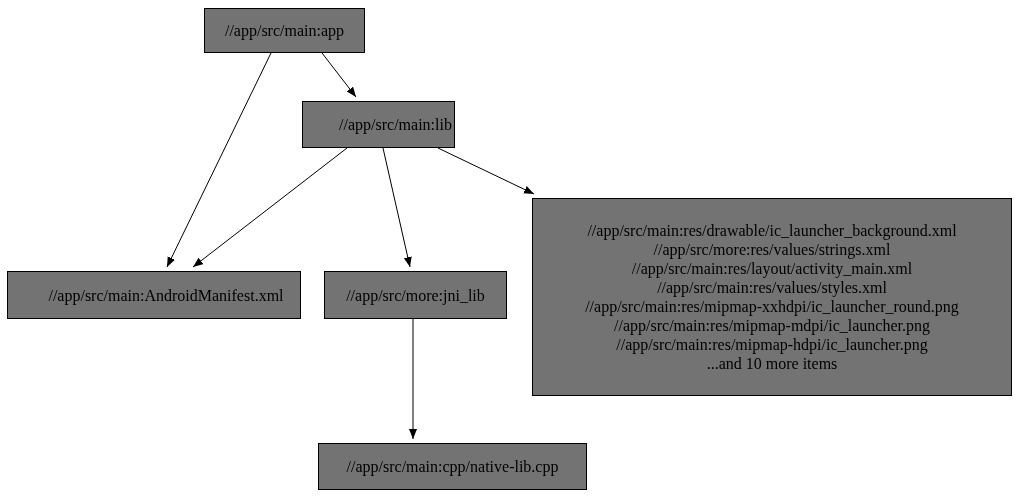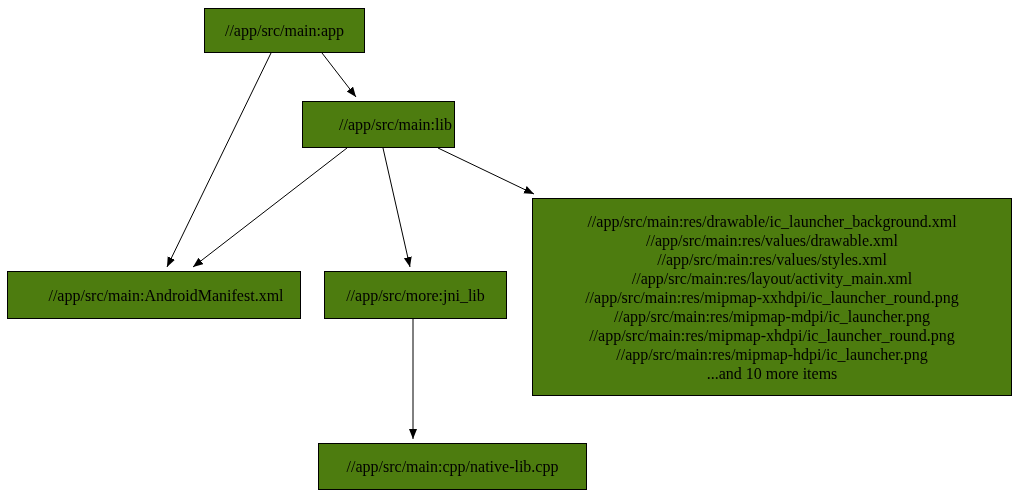--- a/index.html
+++ b/index.html
@@ -20,21 +20,21 @@
     left: 0;
     top: 0;
     width: 1018px;
     height: 496px;
     pointer-events: none;
   }
   .node {
     position: absolute;
     box-sizing: border-box;
     border: 1px solid #000000;
-    background: #4d7c0f;
+    background: #737373;
     color: #000000;
     display: flex;
     align-items: center;
     justify-content: center;
     text-align: center;
     font-size: 16px;
     line-height: 19px;
     white-space: nowrap;
   }
   .node.multiline {
@@ -79,26 +79,25 @@
   <div class="node" id="node-manifest">
     <span>//app/src/main:AndroidManifest.xml</span>
   </div>
 
   <div class="node" id="node-jni">
     <span>//app/src/more:jni_lib</span>
   </div>
 
   <div class="node multiline" id="node-res">
     <span class="res-line">//app/src/main:res/drawable/ic_launcher_background.xml</span>
-    <span class="res-line">//app/src/main:res/values/drawable.xml</span>
+    <span class="res-line">//app/src/more:res/values/strings.xml</span>
+    <span class="res-line">//app/src/main:res/layout/activity_main.xml</span>
     <span class="res-line">//app/src/main:res/values/styles.xml</span>
-    <span class="res-line">//app/src/main:res/layout/activity_main.xml</span>
     <span class="res-line">//app/src/main:res/mipmap-xxhdpi/ic_launcher_round.png</span>
     <span class="res-line">//app/src/main:res/mipmap-mdpi/ic_launcher.png</span>
-    <span class="res-line">//app/src/main:res/mipmap-xhdpi/ic_launcher_round.png</span>
     <span class="res-line">//app/src/main:res/mipmap-hdpi/ic_launcher.png</span>
     <span class="res-line">...and 10 more items</span>
   </div>
 
   <div class="node" id="node-native">
     <span>//app/src/main:cpp/native-lib.cpp</span>
   </div>
 
 </div>
 

